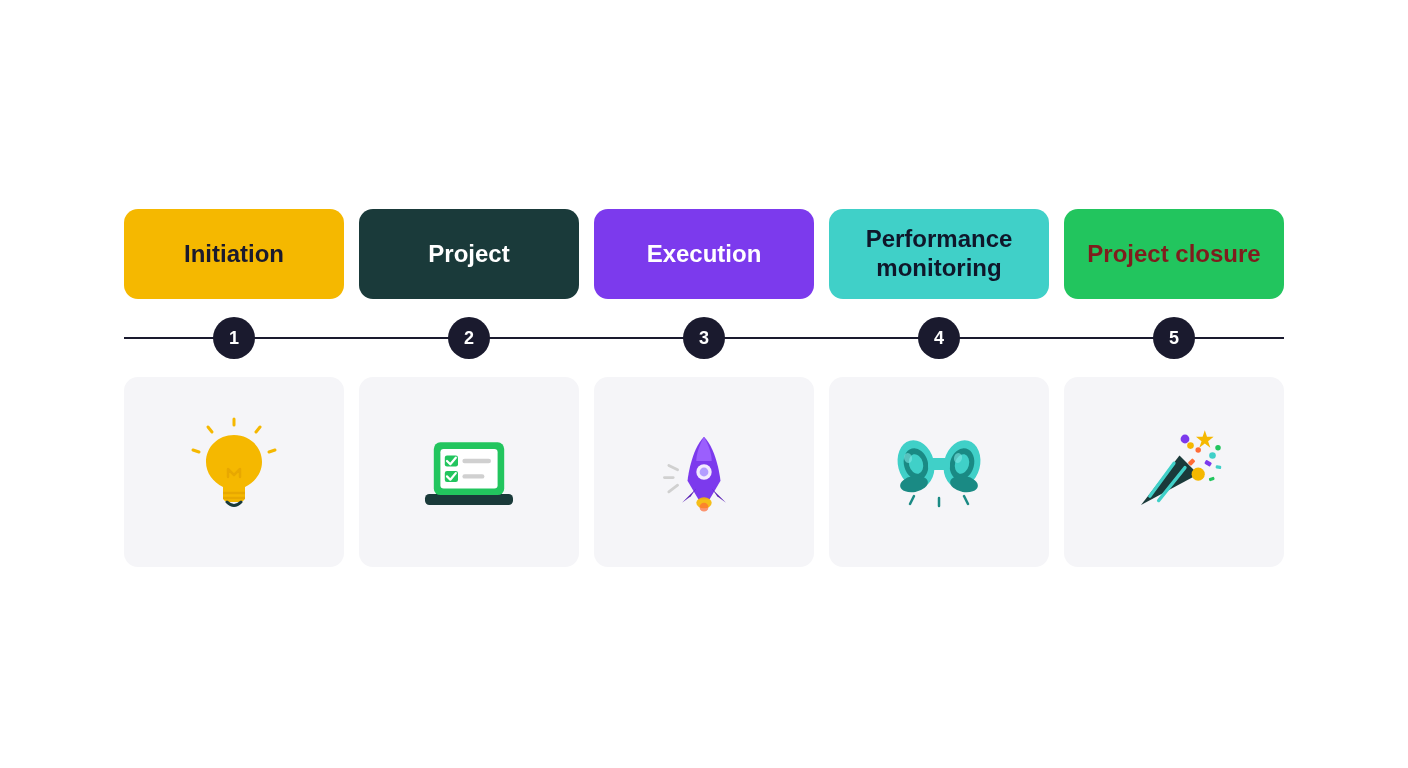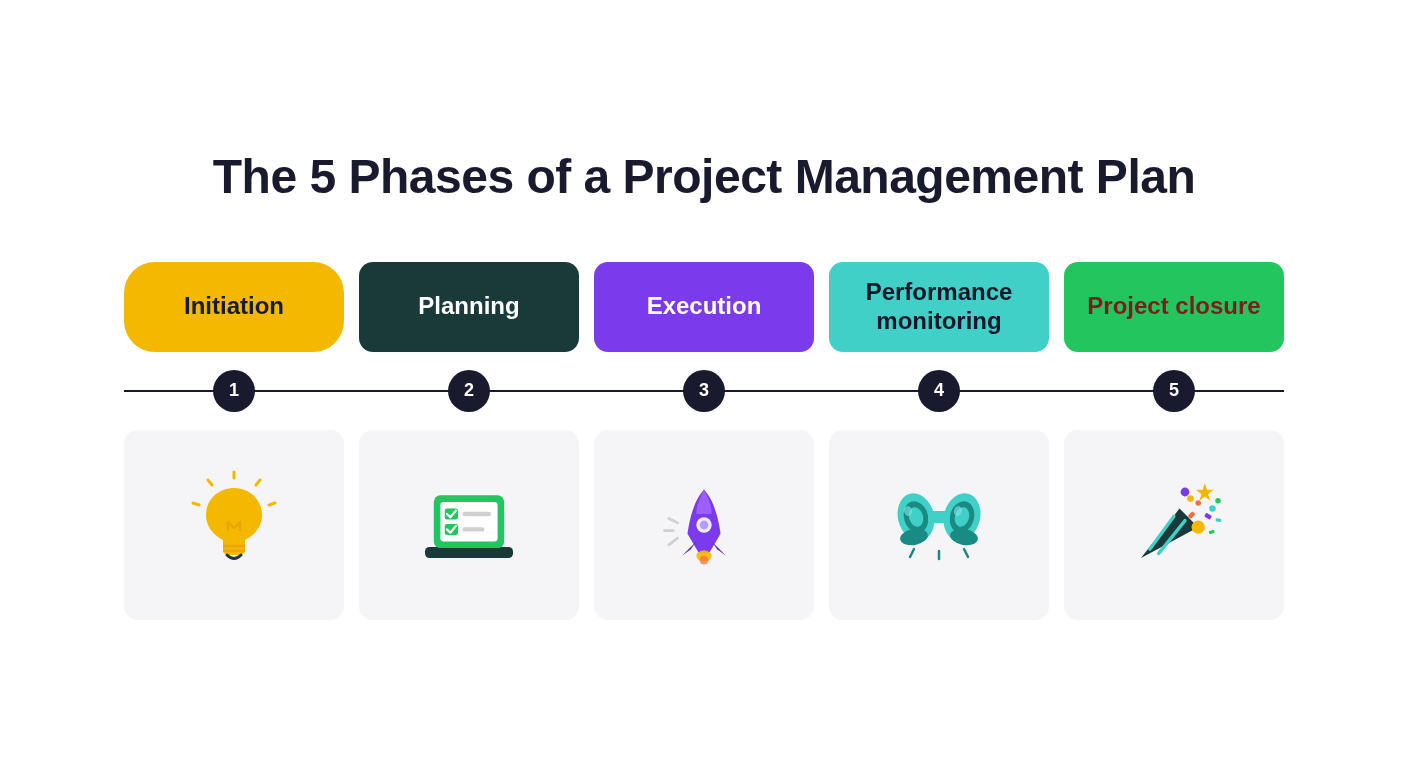--- a/index.html
+++ b/index.html
@@ -53,21 +53,20 @@
       justify-content: center;
       font-size: 24px;
       font-weight: 700;
       text-align: center;
       line-height: 1.2;
     }
 
     .phase-label.initiation {
       background-color: #f5b800;
       color: #1a1a2e;
-      border-radius: 31px;
     }
 
     .phase-label.planning {
       background-color: #1a3a3a;
       color: #ffffff;
     }
 
     .phase-label.execution {
       background-color: #7c3aed;
       color: #ffffff;
@@ -157,32 +156,31 @@
     .node-wrapper {
       width: 220px;
       display: flex;
       justify-content: center;
     }
   </style>
 </head>
 <body>
 
 <div class="container">
-  <h1 class="main-title">The 5 Phases of a Project Management Plan</h1>
 
   <div class="phases-section">
 
     <div class="phase-labels">
 
       <div class="phase-label initiation">
         <span>Initiation</span>
       </div>
 
       <div class="phase-label planning">
-        <span>Planning</span>
+        <span>Project</span>
       </div>
 
       <div class="phase-label execution">
         <span>Execution</span>
       </div>
 
       <div class="phase-label performance">
         <span>Performance monitoring</span>
       </div>
 

